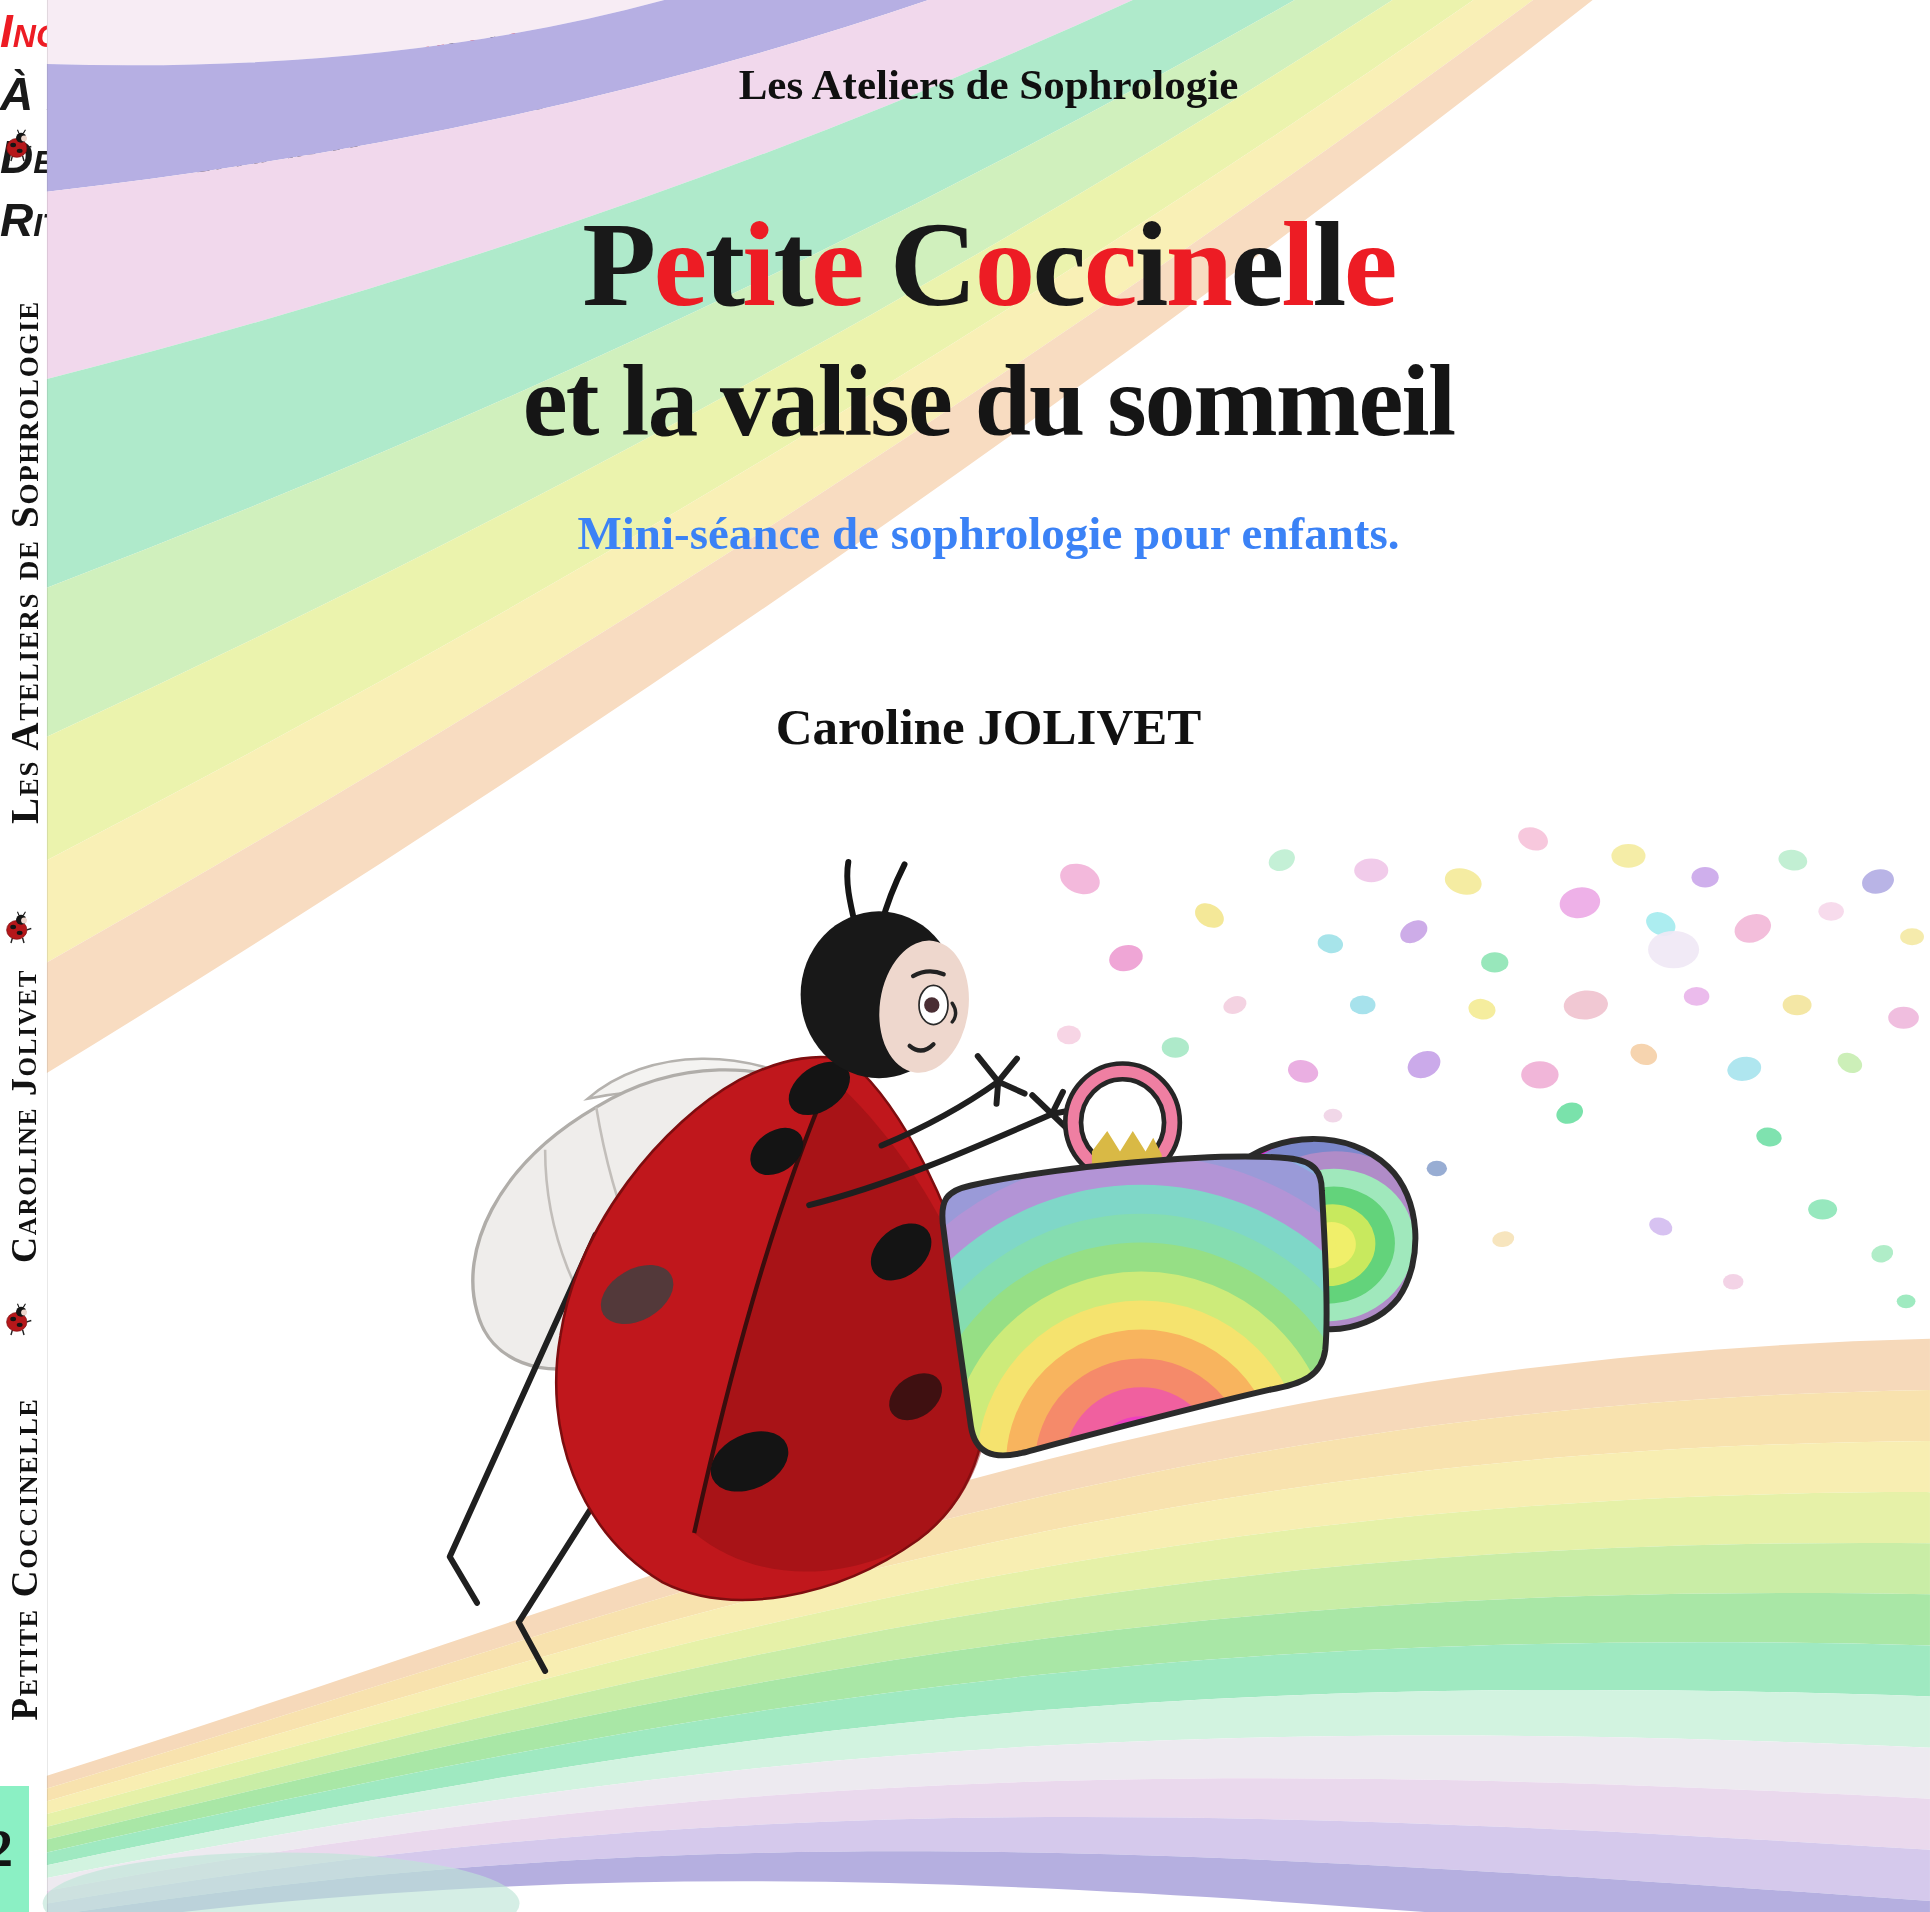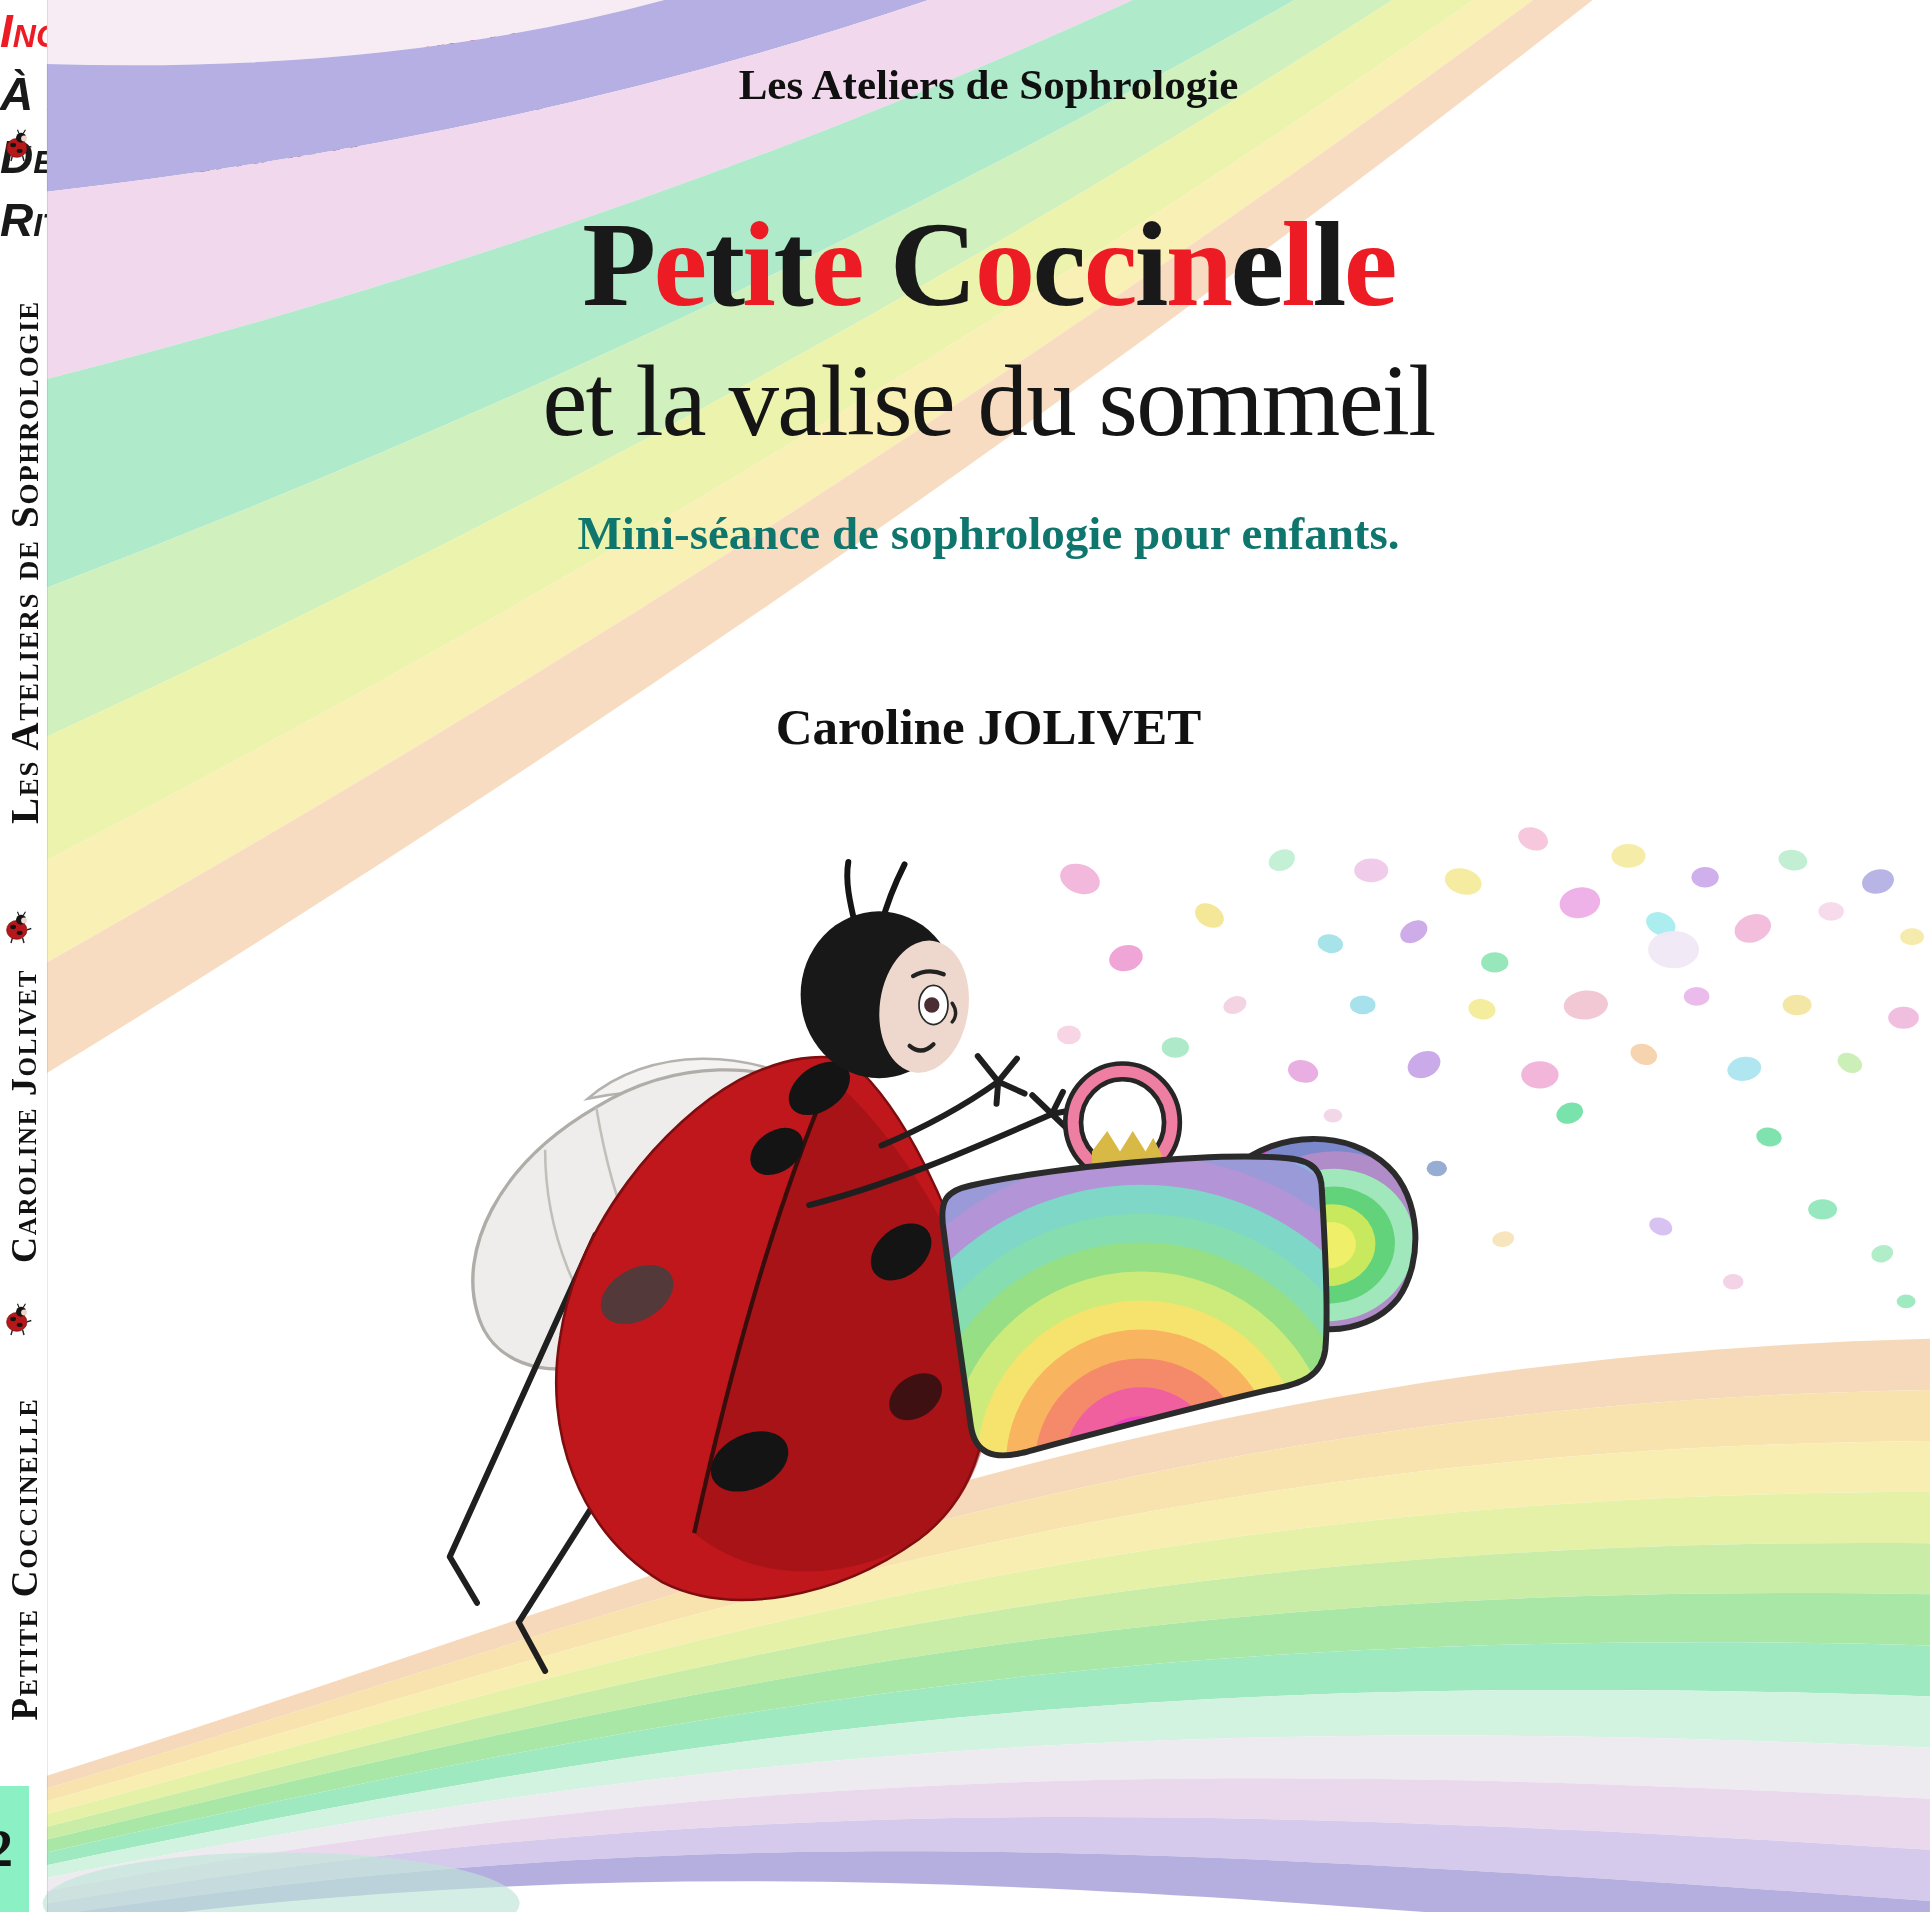--- a/index.html
+++ b/index.html
@@ -3,22 +3,22 @@
 <meta charset="utf-8">
 <style>
   html,body{margin:0;padding:0;background:#888;}
   .page{position:relative;width:1930px;height:1912px;background:#ffffff;overflow:hidden;
         font-family:"Liberation Serif",serif;color:#161616;}
   svg.layer{position:absolute;left:0;top:0;}
   .txt{position:absolute;z-index:3;}
   .center{left:47px;width:1883px;text-align:center;}
   .header{top:60px;font-size:43px;font-weight:bold;letter-spacing:0px;color:#101010;}
   .title{top:204px;font-size:121px;font-weight:bold;letter-spacing:-2.6px;line-height:1;}
-  .subtitle{top:351px;font-size:101px;font-weight:normal;letter-spacing:-1.7px;line-height:1;color:#151515;}
-  .tagline{top:506px;font-size:47px;font-weight:bold;color:#0f766e;}
+  .subtitle{top:351px;font-size:101px;font-weight:bold;letter-spacing:-1.7px;line-height:1;color:#151515;}
+  .tagline{top:506px;font-size:47px;font-weight:bold;color:#3b82f6;}
   .author{top:698px;font-size:51px;font-weight:bold;color:#111;}
   .t-k{color:#191919}.t-r{color:var(--red,#ed1c24)}
   .promo{left:1199px;top:1561px;width:733px;z-index:4;
          font-family:"Liberation Sans",sans-serif;font-style:italic;font-weight:bold;
          font-variant:small-caps;font-size:46px;line-height:63px;color:#1c1c1c;}
   .promo-line{white-space:pre;}
   .spine{position:absolute;left:0;top:0;width:47px;height:1912px;z-index:5;background:transparent;}
   .spine-divider{position:absolute;left:47px;top:0;width:0.9px;height:1912px;background:rgba(110,110,110,0.16);z-index:5;}
   .spine-text{position:absolute;left:24px;white-space:nowrap;transform:translate(-50%,-50%) rotate(-90deg);
               font-family:"Liberation Serif",serif;font-weight:bold;font-variant:small-caps;

